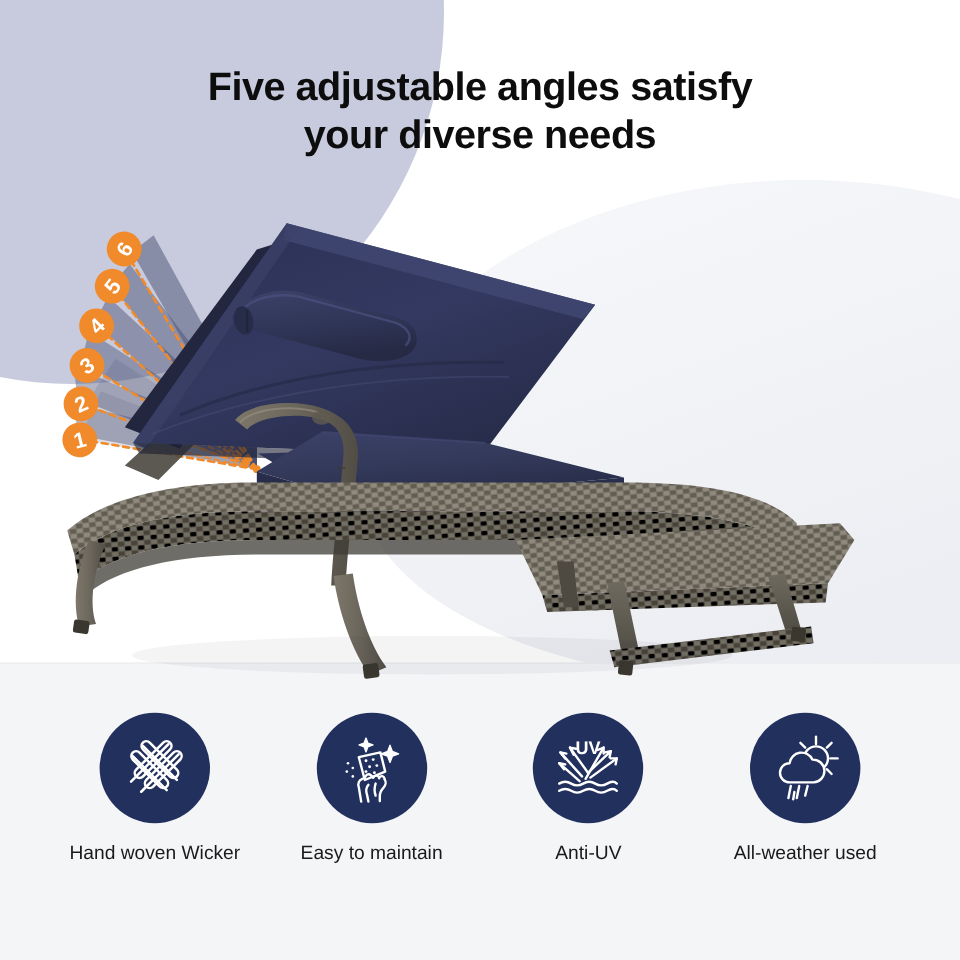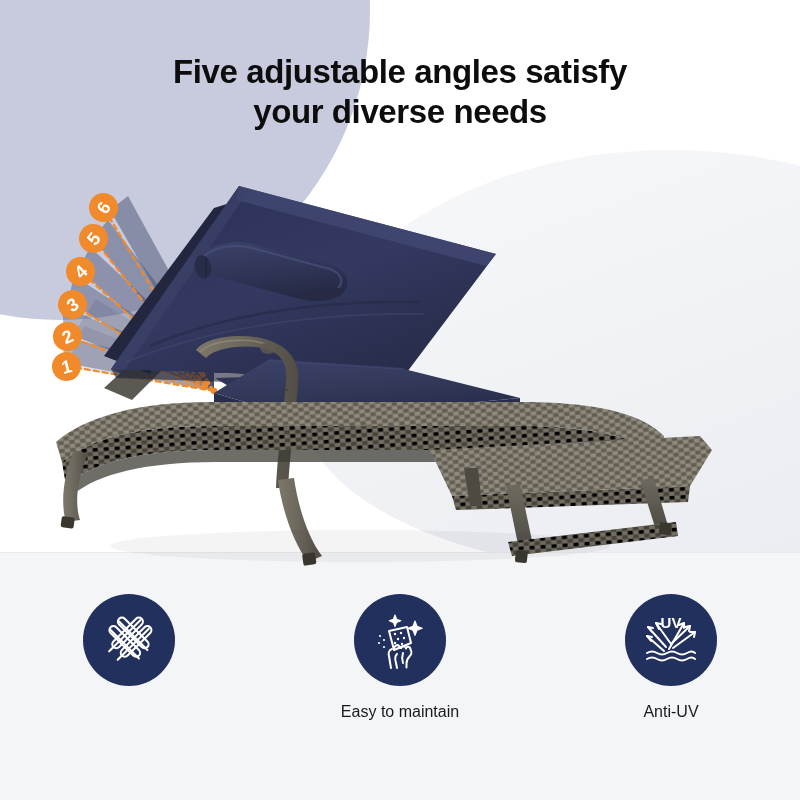--- a/index.html
+++ b/index.html
@@ -293,20 +293,21 @@
             <path d="M20,10 V42 a4,4 0 0 0 8,0 V10 a4,4 0 0 0 -8,0 Z"></path>
             <path d="M32,10 V42 a4,4 0 0 0 8,0 V10 a4,4 0 0 0 -8,0 Z"></path>
 
             <path d="M10,24 H50"></path>
             <path d="M10,36 H50"></path>
             <path d="M24,8 V52"></path>
             <path d="M36,8 V52"></path>
           </g>
         </svg>
       </div>
+      <div class="feature-label">Hand woven Wicker</div>
     </div>
 
     <div class="feature">
       <div class="feature-icon">
         <svg width="58" height="62" viewBox="0 0 58 62" fill="none" stroke="#ffffff" stroke-width="2" stroke-linecap="round" stroke-linejoin="round">
 
           <path d="M24,6 l1.6,4.2 4.2,1.6 -4.2,1.6 -1.6,4.2 -1.6,-4.2 -4.2,-1.6 4.2,-1.6 Z" fill="#ffffff" stroke-width="1.1"></path>
           <path d="M44,12 l2,5.2 5.2,2 -5.2,2 -2,5.2 -2,-5.2 -5.2,-2 5.2,-2 Z" fill="#ffffff" stroke-width="1.1"></path>
 
           <path d="M18,22 L36,18 L40,34 L23,41 Z"></path>
@@ -358,15 +359,37 @@
           <path d="M29,38 L44,12"></path>
             <path d="M44,12 L39,14 M44,12 L44,17"></path>
 
           <path d="M7,42 q5,-3 10,0 t10,0 t10,0 t10,0 t8,0"></path>
           <path d="M7,48 q5,-3 10,0 t10,0 t10,0 t10,0 t8,0"></path>
         </svg>
       </div>
       <div class="feature-label">Anti-UV</div>
     </div>
 
+    <div class="feature">
+      <div class="feature-icon">
+        <svg width="62" height="60" viewBox="0 0 62 60" fill="none" stroke="#ffffff" stroke-width="2" stroke-linecap="round" stroke-linejoin="round">
+
+          <path d="M40,4 V10"></path>
+            <path d="M53,9 L49,13"></path>
+            <path d="M58,22 H52"></path>
+          <path d="M53,35 L49,31"></path>
+            <path d="M27,9 L31,13"></path>
+
+          <circle cx="40" cy="22" r="10" fill="#22305e"></circle>
+
+          <path d="M18,42 a8,8 0 0 1 0,-16 a10,10 0 0 1 19,-3 a8,8 0 0 1 1,19 Z" fill="#22305e"></path>
+
+          <path d="M19,45 L17,55"></path>
+          <path d="M26,45 L24,55"></path>
+          <path d="M33,45 L31,53"></path>
+          <path d="M22,50 L21,56"></path>
+        </svg>
+      </div>
+      <div class="feature-label">All-weather used</div>
+    </div>
 
   </div>
 </div>
 
 </body></html>

